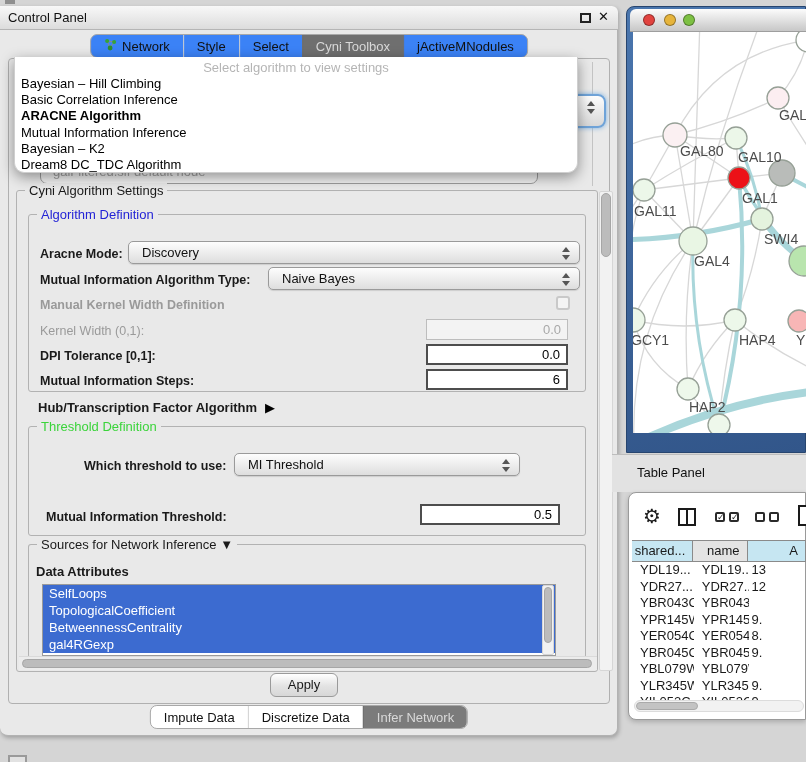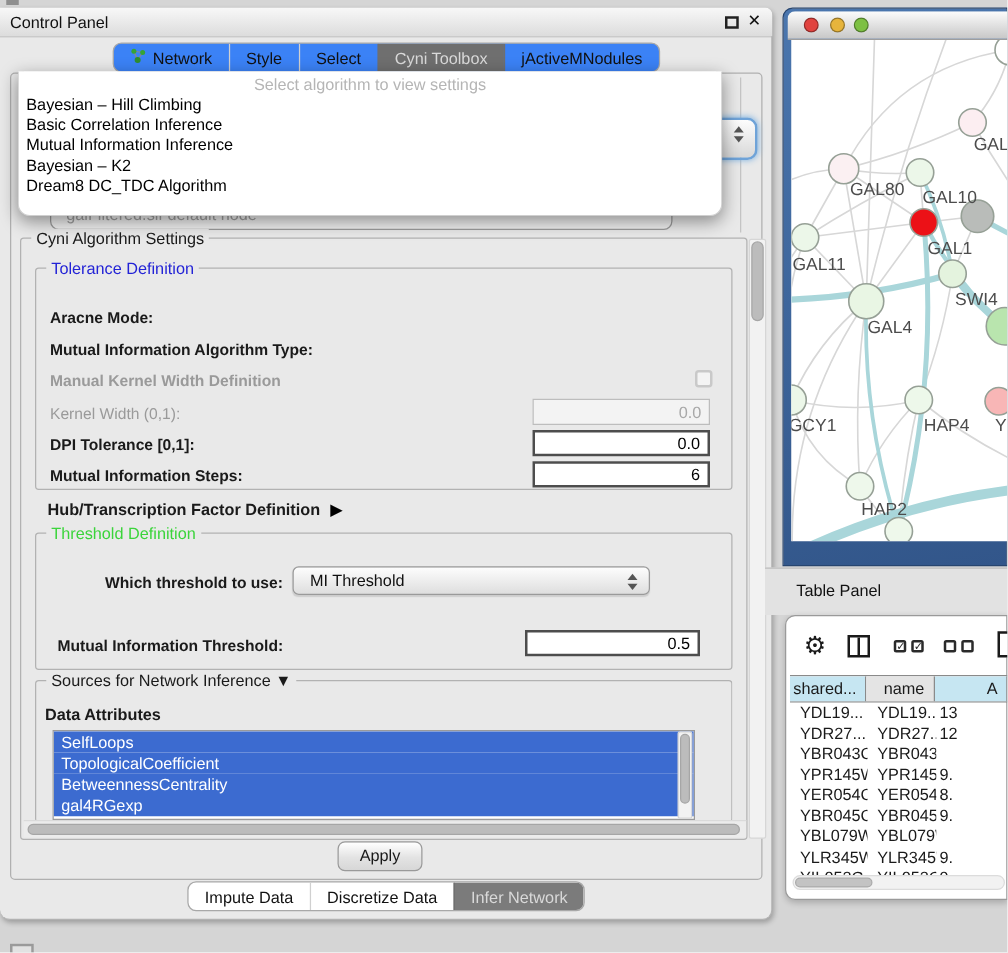--- a/index.html
+++ b/index.html
@@ -176,35 +176,43 @@
   <div class="abs" id="bg-combo">galFiltered.sif default node</div>
   <div class="abs" id="bg-combo-focus">
       <span class="stepper"></span>
     </div>
 
   <div class="gbox" id="settings-box" style="left:16px; top:190px; width:582px; height:482px;">
     <span class="gtitle">Cyni Algorithm Settings</span>
   </div>
 
   <div class="gbox" style="left:28px; top:214px; width:558px; height:178px;">
-    <span class="gtitle t-blue">Tolerance Definition</span>
+    <span class="gtitle t-blue">Algorithm Definition</span>
   </div>
   <div class="lbl abs" style="left:40px; top:247px;">Aracne Mode:</div>
+  <div class="combo" style="left:128px; top:241px; width:452px;">
+    <span class="combo-text">Discovery</span>
+    <span class="stepper"></span>
+  </div>
   <div class="lbl abs" style="left:40px; top:273px;">Mutual Information Algorithm Type:</div>
+  <div class="combo" style="left:268px; top:267px; width:312px;">
+    <span class="combo-text">Naive Bayes</span>
+    <span class="stepper"></span>
+  </div>
   <div class="lbl dis abs" style="left:40px; top:298px;">Manual Kernel Width Definition</div>
   <div class="checkbox" style="left:556px; top:296px;"></div>
   <div class="lbl dis abs" style="left:40px; top:324px; font-weight:normal;">Kernel Width (0,1):</div>
   <input class="field off abs" style="left: 426px; top: 319px; width: 142px;" readonly="" value="0.0">
   <div class="lbl abs" style="left:40px; top:349px;">DPI Tolerance [0,1]:</div>
   <input class="field on abs" style="left: 426px; top: 344px; width: 142px;" value="0.0">
   <div class="lbl abs" style="left:40px; top:374px;">Mutual Information Steps:</div>
   <input class="field on abs" style="left: 426px; top: 369px; width: 142px;" value="6">
 
   <div class="abs" style="left:38px; top:400px; font-size:13px; font-weight:bold;">
-    <span>Hub/Transcription Factor Definition</span><span class="hub-arrow">▶</span>
+    <span>Hub/Transcription Factor Algorithm</span><span class="hub-arrow">▶</span>
   </div>
 
   <div class="gbox" style="left:28px; top:426px; width:558px; height:110px;">
     <span class="gtitle t-green">Threshold Definition</span>
   </div>
   <div class="lbl abs" style="left:84px; top:459px;">Which threshold to use:</div>
   <div class="combo" style="left:234px; top:453px; width:286px;">
     <span class="combo-text">MI Threshold</span>
     <span class="stepper"></span>
   </div>
@@ -244,20 +252,21 @@
       <div class="tab sel" style="background: rgb(123, 123, 123);">
         <span>Infer Network</span>
       </div>
     </div>
 
   <div class="abs" id="popup">
     <div id="popup-hint">Select algorithm to view settings</div>
     <div id="popup-items">
         <div class="pitem">Bayesian – Hill Climbing</div>
         <div class="pitem">Basic Correlation Inference</div>
+        <div class="pitem bold">ARACNE Algorithm</div>
         <div class="pitem">Mutual Information Inference</div>
         <div class="pitem">Bayesian – K2</div>
         <div class="pitem">Dream8 DC_TDC Algorithm</div>
       </div>
   </div>
 
   <div class="abs" id="netwin"></div>
   <div class="abs" id="net-titlebar"></div>
   <span class="light" style="left: 643px; background: rgb(225, 67, 63); border: 1px solid rgba(0, 0, 0, 0.35);" id="light-red"></span>
   <span class="light" style="left: 664px; background: rgb(230, 180, 60); border: 1px solid rgba(0, 0, 0, 0.35);" id="light-yellow"></span>

